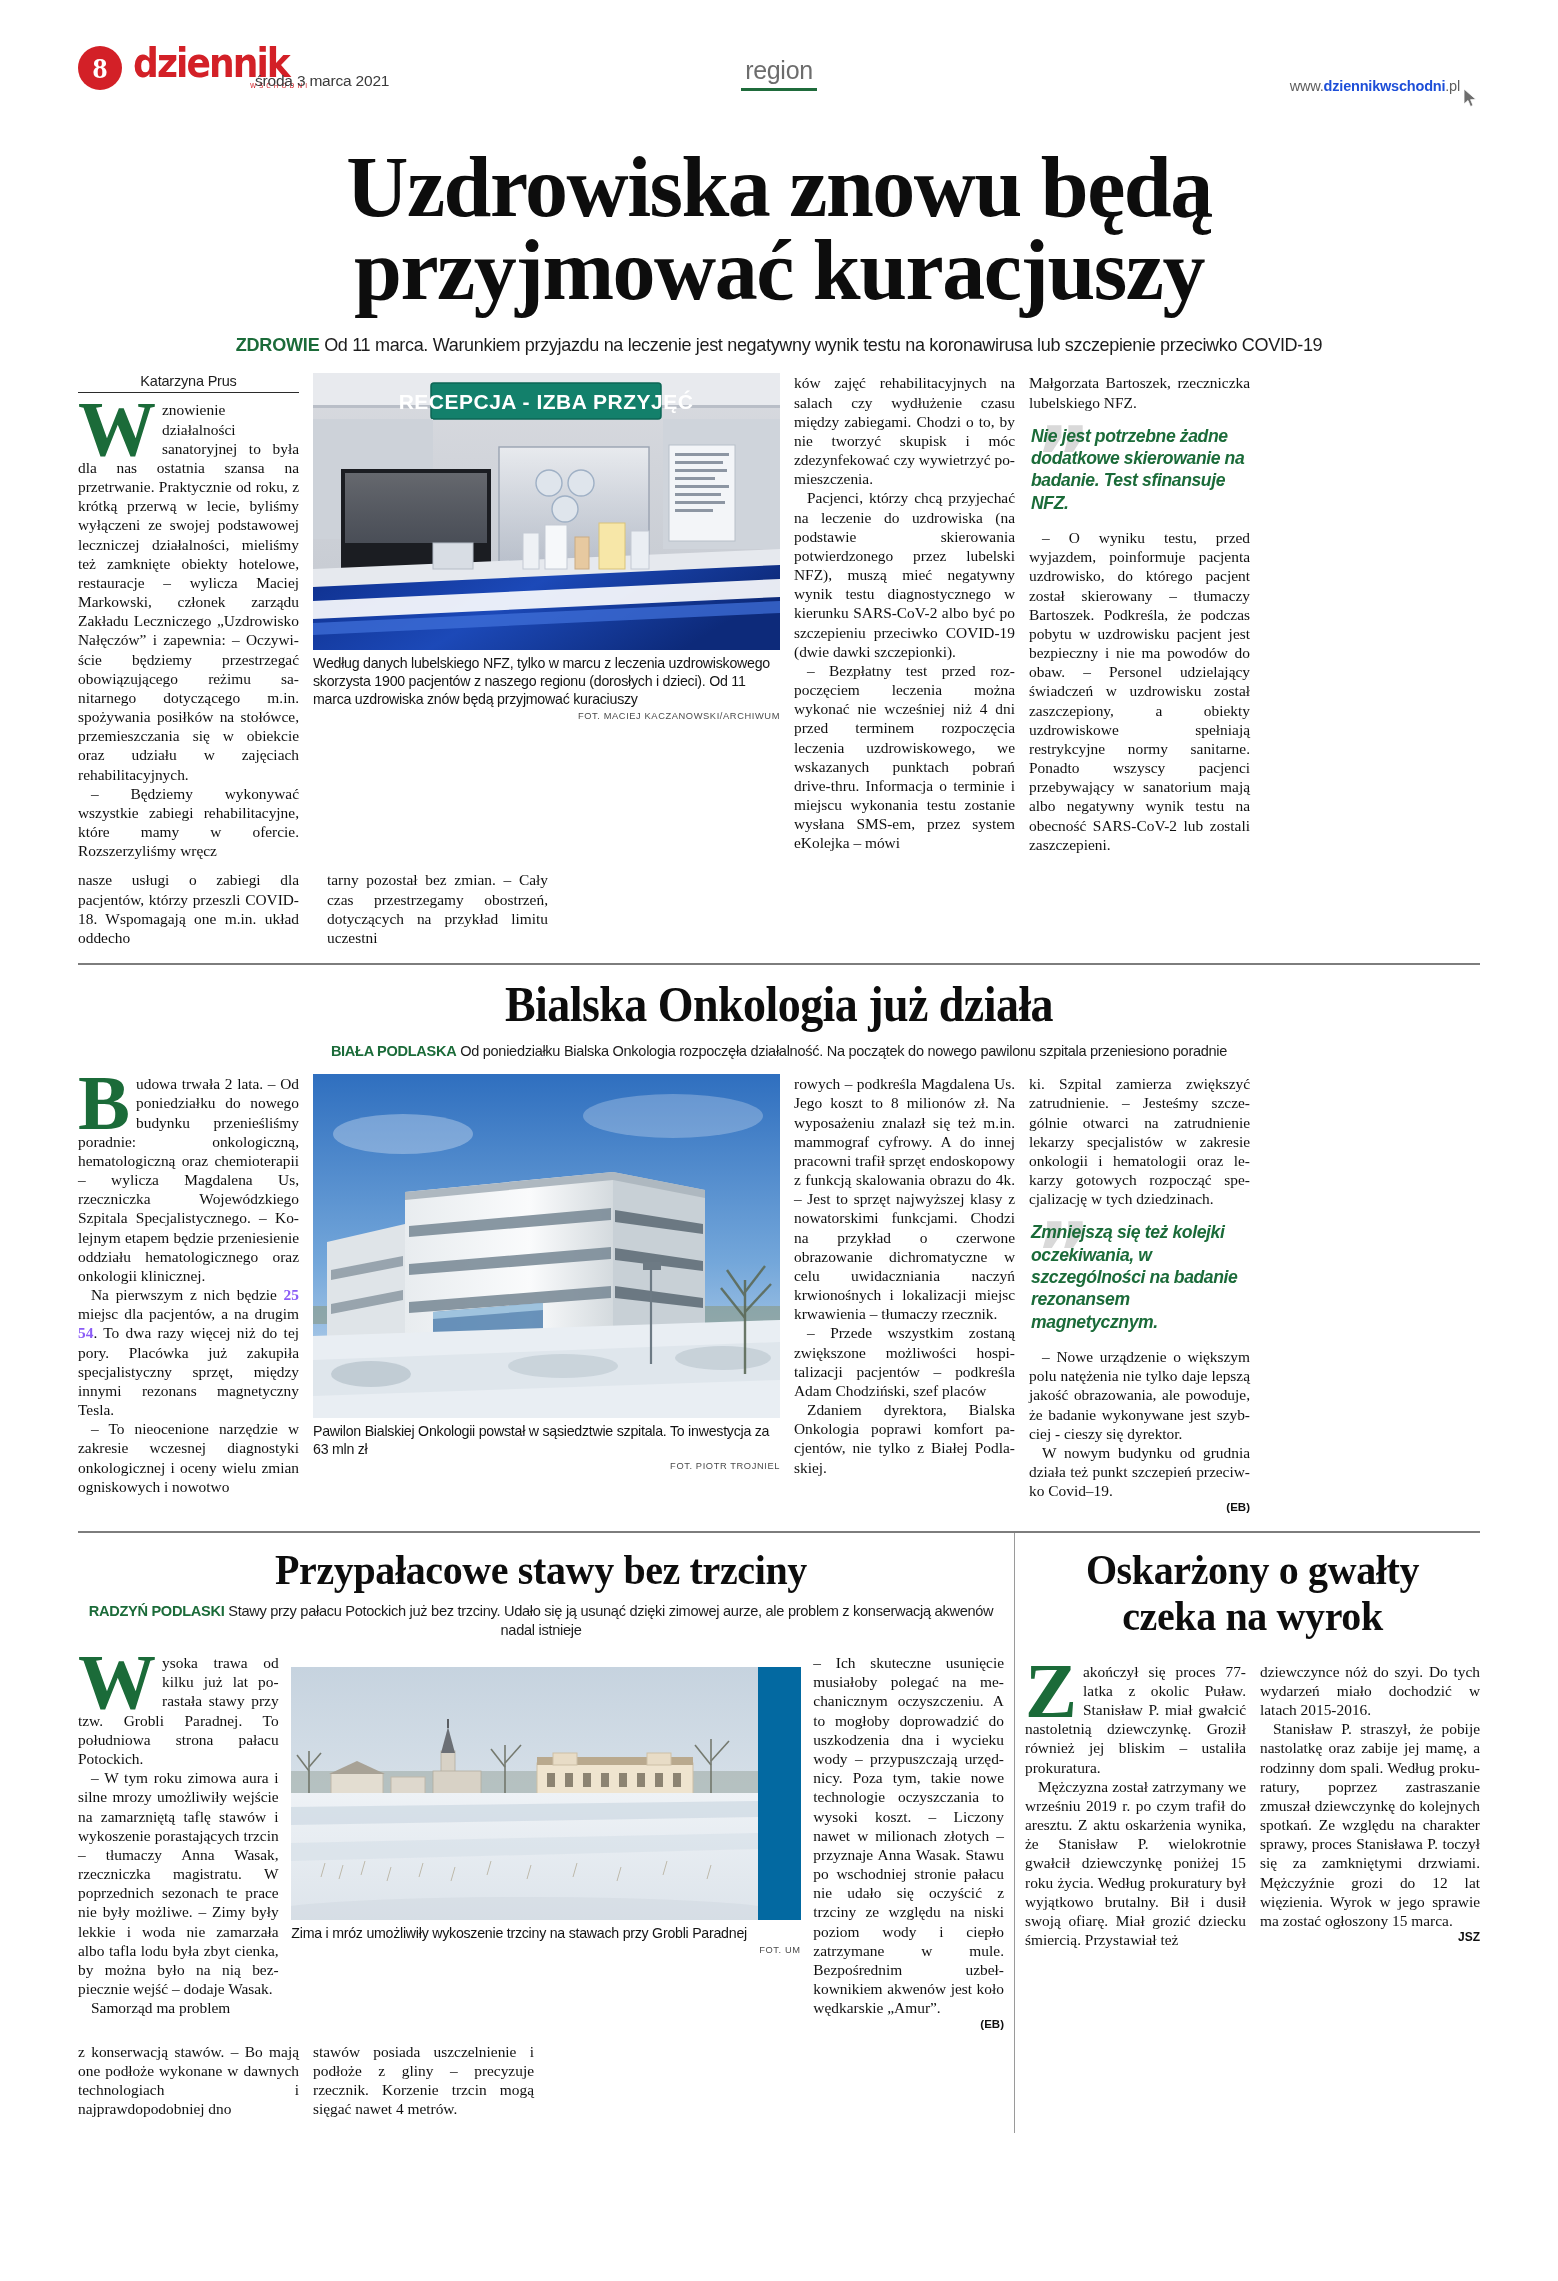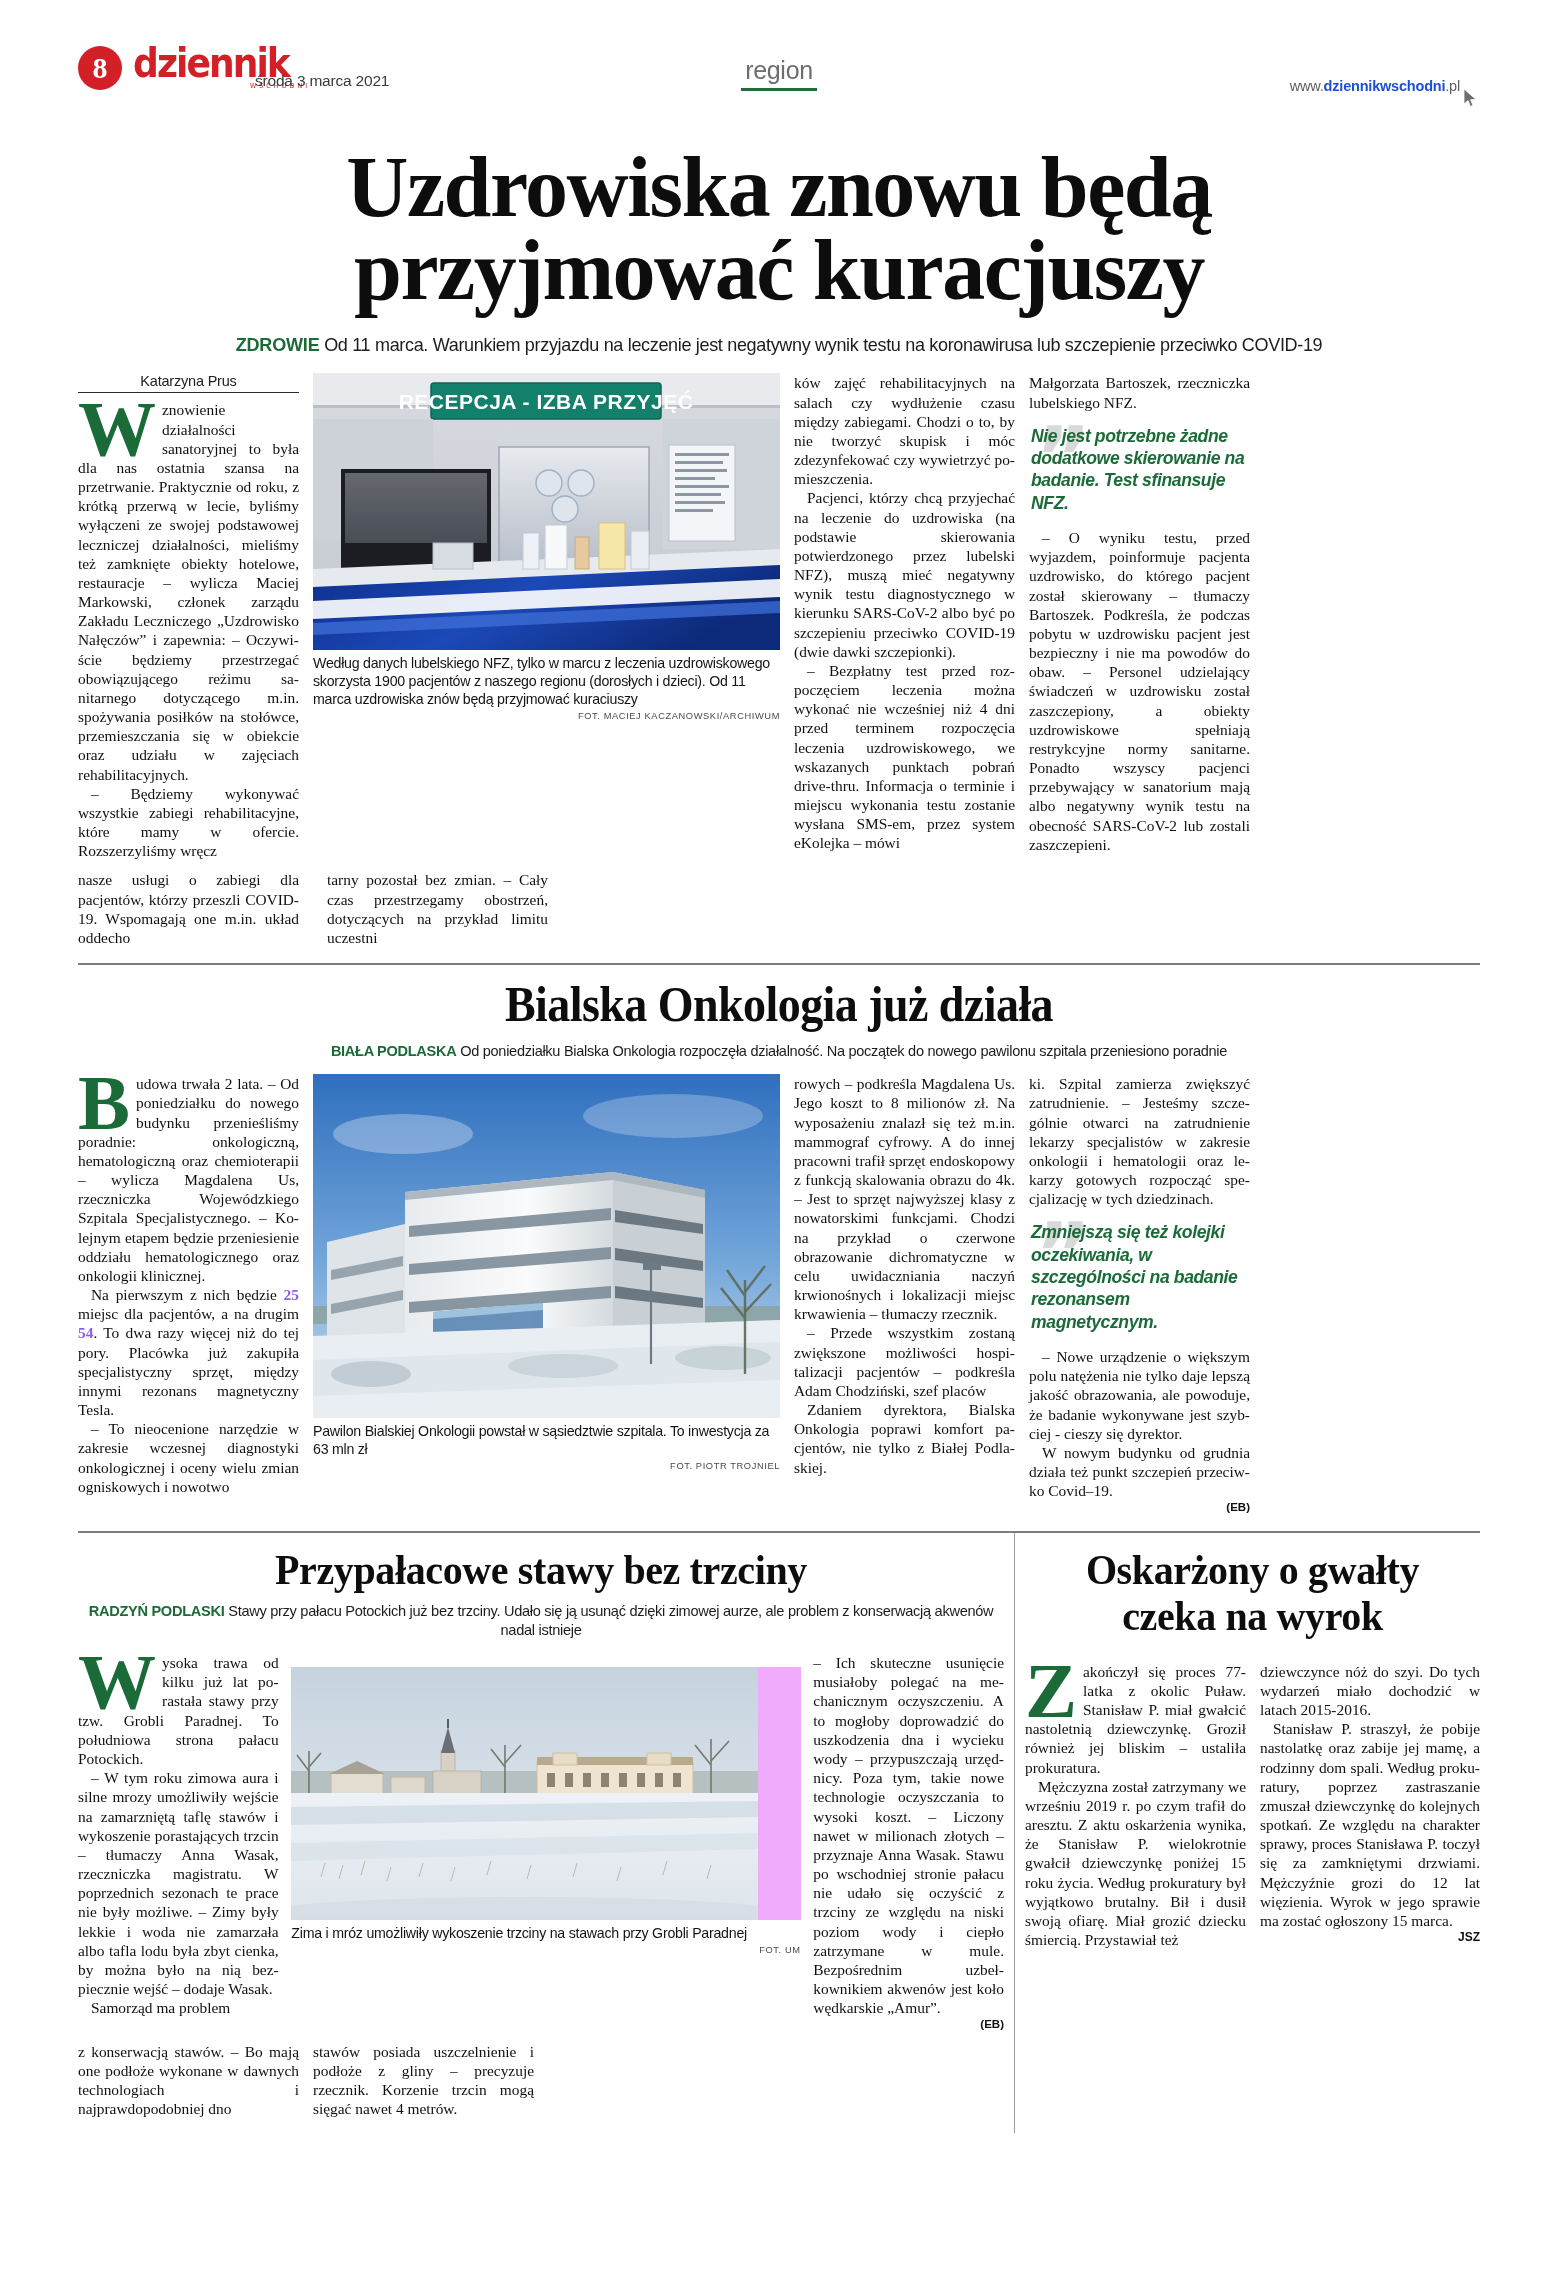--- a/index.html
+++ b/index.html
@@ -82,21 +82,21 @@
     color:#222;border-bottom:1.4px solid #2b2b2b;padding-bottom:3px;margin-bottom:7px;
     letter-spacing:-0.2px;
   }
   .dropcap-p{position:relative;}
   .dropcap{
     float:left;font-family:"Liberation Serif",serif;font-weight:bold;color:#1b6b39;
     font-size:78px;line-height:0.69;margin:2px 6px -4px 0;
   }
 
   
-  .photo{position:relative;overflow:hidden;background:#f0abfc;}
+  .photo{position:relative;overflow:hidden;background:#0369a1;}
   .cap{
     font-family:"Liberation Sans",sans-serif;font-size:14.2px;line-height:1.26;
     color:#141414;padding-top:5px;letter-spacing:-0.25px;
   }
   .credit{
     font-family:"Liberation Sans",sans-serif;font-size:9.3px;color:#4a4a4a;
     text-align:right;letter-spacing:0.6px;padding-top:2px;
   }
 
   
@@ -269,21 +269,21 @@
         <div class="qt">Nie jest potrzebne żadne dodatkowe skierowanie na ba­danie. Test sfinansuje NFZ.</div>
       </div>
       <div class="body-txt">
         <p>– O wyniku testu, przed wyjazdem, poinformuje pa­cjenta uzdrowisko, do któ­rego pacjent został skiero­wany – tłumaczy Bartoszek. Podkreśla, że podczas po­bytu w uzdrowisku pacjent jest bezpieczny i nie ma powodów do obaw. – Perso­nel udzielający świadczeń w uzdrowisku został zaszcze­piony, a obiekty uzdrowisko­we spełniają restrykcyjne normy sanitarne. Ponadto wszyscy pacjenci przebywa­jący w sanatorium mają albo negatywny wynik testu na obecność SARS-CoV-2 lub zostali zaszczepieni.</p>
       </div>
     </div>
   </div>
 
   <div class="cols" style="margin-top:10px;align-items:flex-start;">
     <div class="col body-txt" style="width:221px;">
-      <p class="noind">nasze usługi o zabiegi dla pacjentów, którzy przeszli COVID-19. Wspomagają one m.in. układ oddecho­</p>
+      <p class="noind">nasze usługi o zabiegi dla pacjentów, którzy przeszli COVID-18. Wspomagają one m.in. układ oddecho­</p>
     </div>
     <div style="width:14px;"></div>
     <div style="width:14px;"></div>
     <div class="col body-txt" style="width:221px;">
       <p class="noind">tarny pozostał bez zmian.
 – Cały czas przestrzegamy obostrzeń, dotyczących na przykład limitu uczestni­</p>
     </div>
   </div>
 
   <div class="sec-rule"></div>

